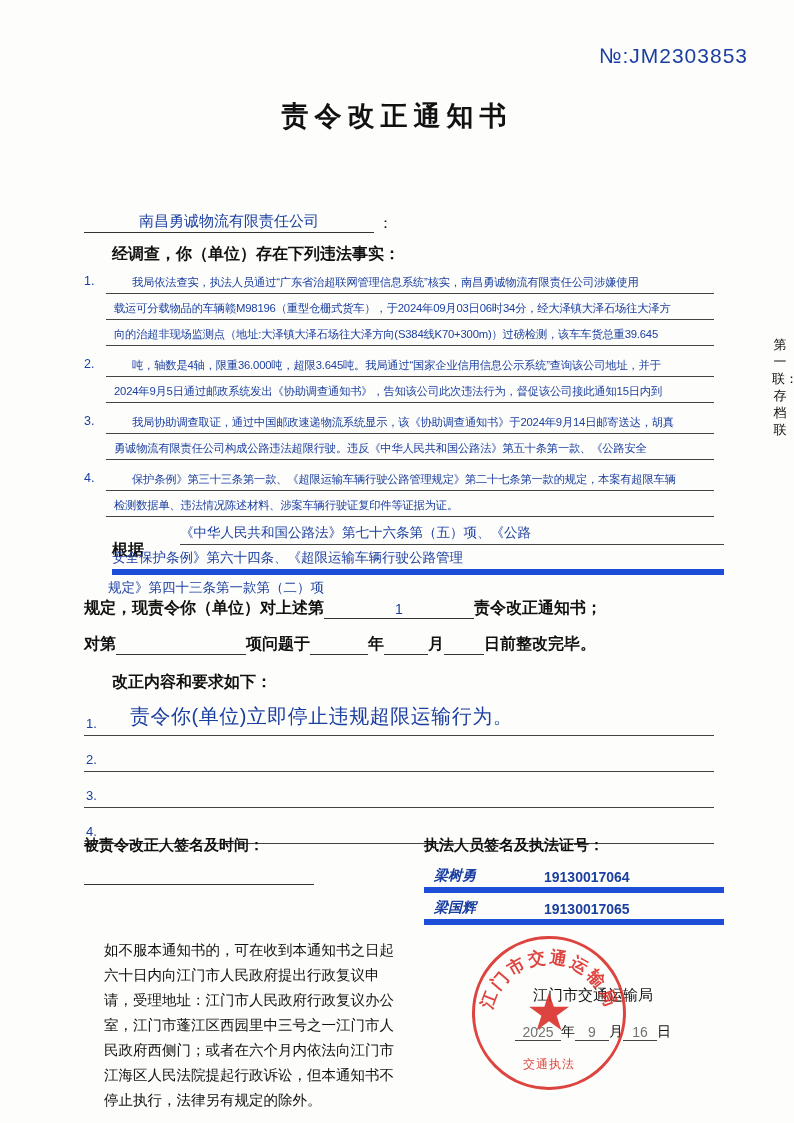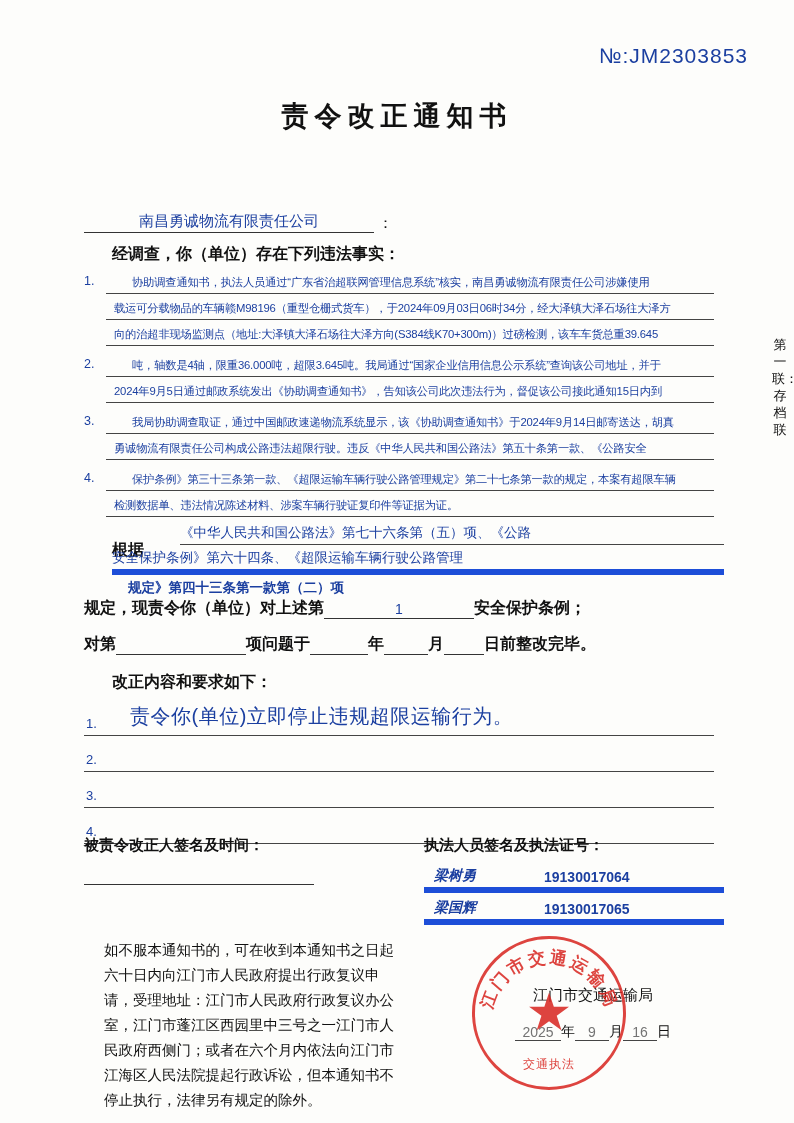--- a/index.html
+++ b/index.html
@@ -87,21 +87,21 @@
   .basis .kw{
     position:absolute;left:28px;top:20px;font-size:16px;font-weight:bold;
   }
   .basis .l1{
     margin-left:96px;border-bottom:1px solid #444;height:24px;position:relative;
   }
   .basis .l2{
     margin-left:28px;border-bottom:6px solid #1d4ed8;height:24px;position:relative;
   }
   .basis .l3{
-    margin-left:44px;height:24px;position:relative;font-weight:bold;
+    margin-left:24px;height:24px;position:relative;
   }
   .basis .bt{
     position:absolute;bottom:2px;left:0;font-size:13.5px;color:#1b3fa0;white-space:nowrap;
     font-family:"Liberation Sans", sans-serif;
   }
 
   .order{
     position:absolute;top:598px;left:84px;width:640px;
     display:flex;align-items:flex-end;font-size:16px;font-weight:bold;
   }
@@ -219,21 +219,21 @@
     <span class="colon">：</span>
   </div>
 
   <div class="investig">经调查，你（单位）存在下列违法事实：</div>
 
   <div class="facts">
 
     <div class="fact">
       <span class="num">1.</span>
       <div class="fline">
-          <span>协助调查通知书，执法人员通过“广东省治超联网管理信息系统”核实，南昌勇诚物流有限责任公司涉嫌使用</span>
+          <span>我局依法查实，执法人员通过“广东省治超联网管理信息系统”核实，南昌勇诚物流有限责任公司涉嫌使用</span>
         </div>
       <div class="fline cont">
           <span>载运可分载物品的车辆赣M98196（重型仓栅式货车），于2024年09月03日06时34分，经大泽镇大泽石场往大泽方</span>
         </div>
       <div class="fline cont">
           <span>向的治超非现场监测点（地址:大泽镇大泽石场往大泽方向(S384线K70+300m)）过磅检测，该车车货总重39.645</span>
         </div>
     </div>
 
     <div class="fact">
@@ -277,21 +277,21 @@
         <span class="bt">安全保护条例》第六十四条、《超限运输车辆行驶公路管理</span>
       </div>
     <div class="l3">
         <span class="bt">规定》第四十三条第一款第（二）项</span>
       </div>
   </div>
 
   <div class="order">
     <span>规定，现责令你（单位）对上述第</span>
     <span class="u hand">1</span>
-    <span>安全保护条例；</span>
+    <span>责令改正通知书；</span>
   </div>
 
   <div class="order2">
     <span>对第</span>
     <span class="u u-item hand"></span>
     <span>项问题于</span>
     <span class="u u-y hand"></span>
     <span>年</span>
     <span class="u u-m hand"></span>
     <span>月</span>

